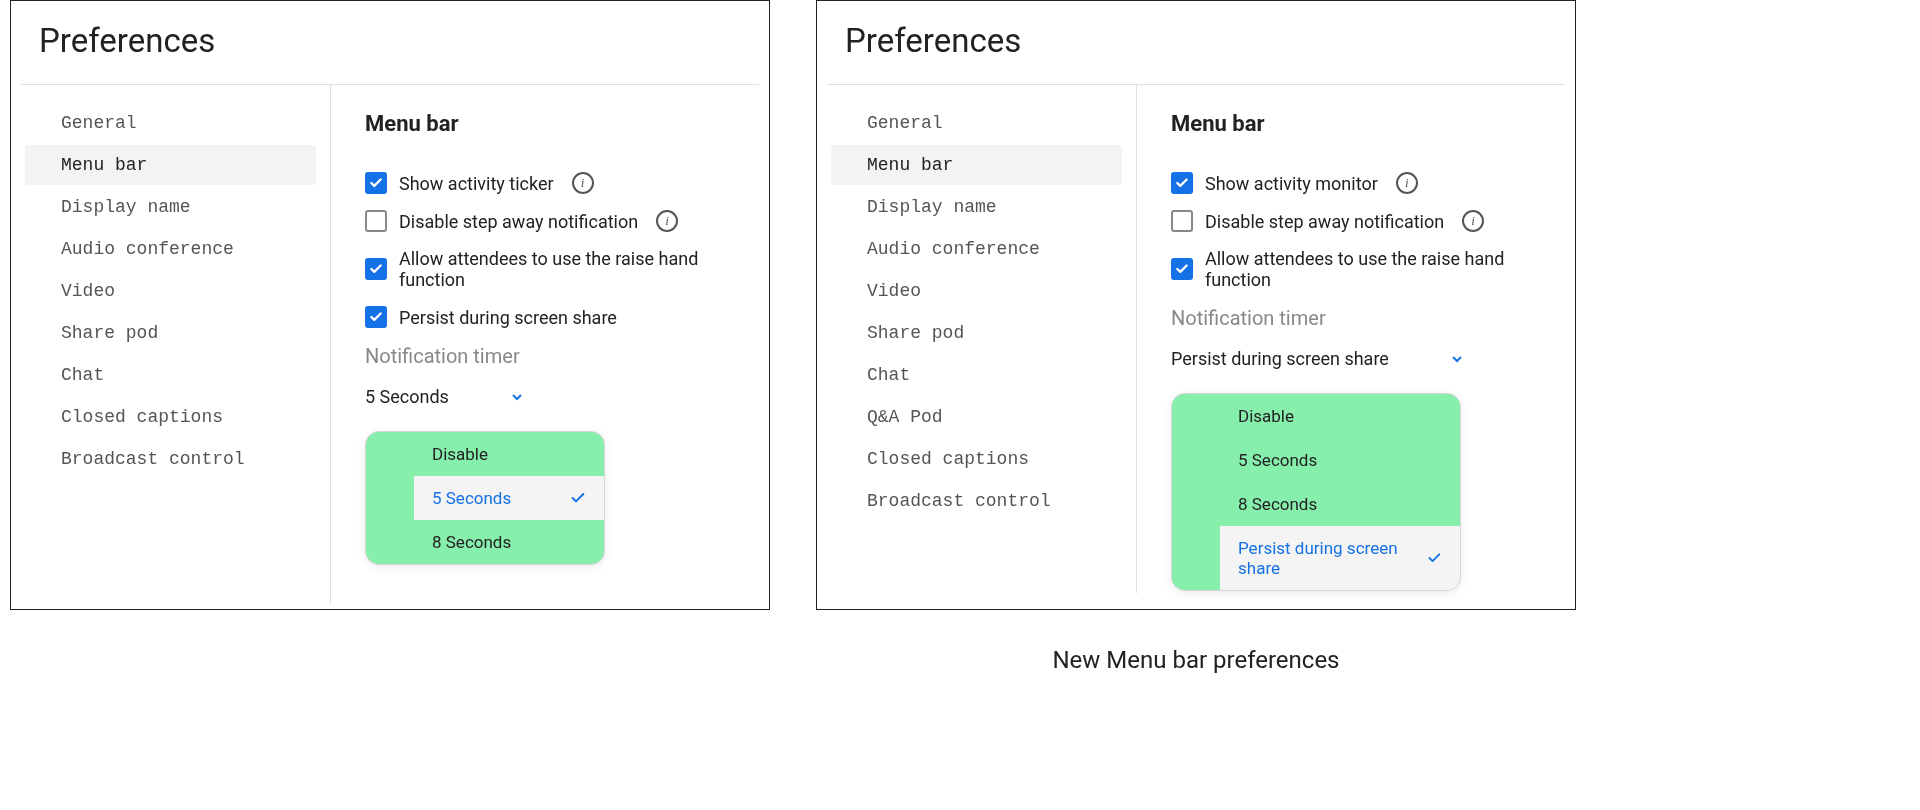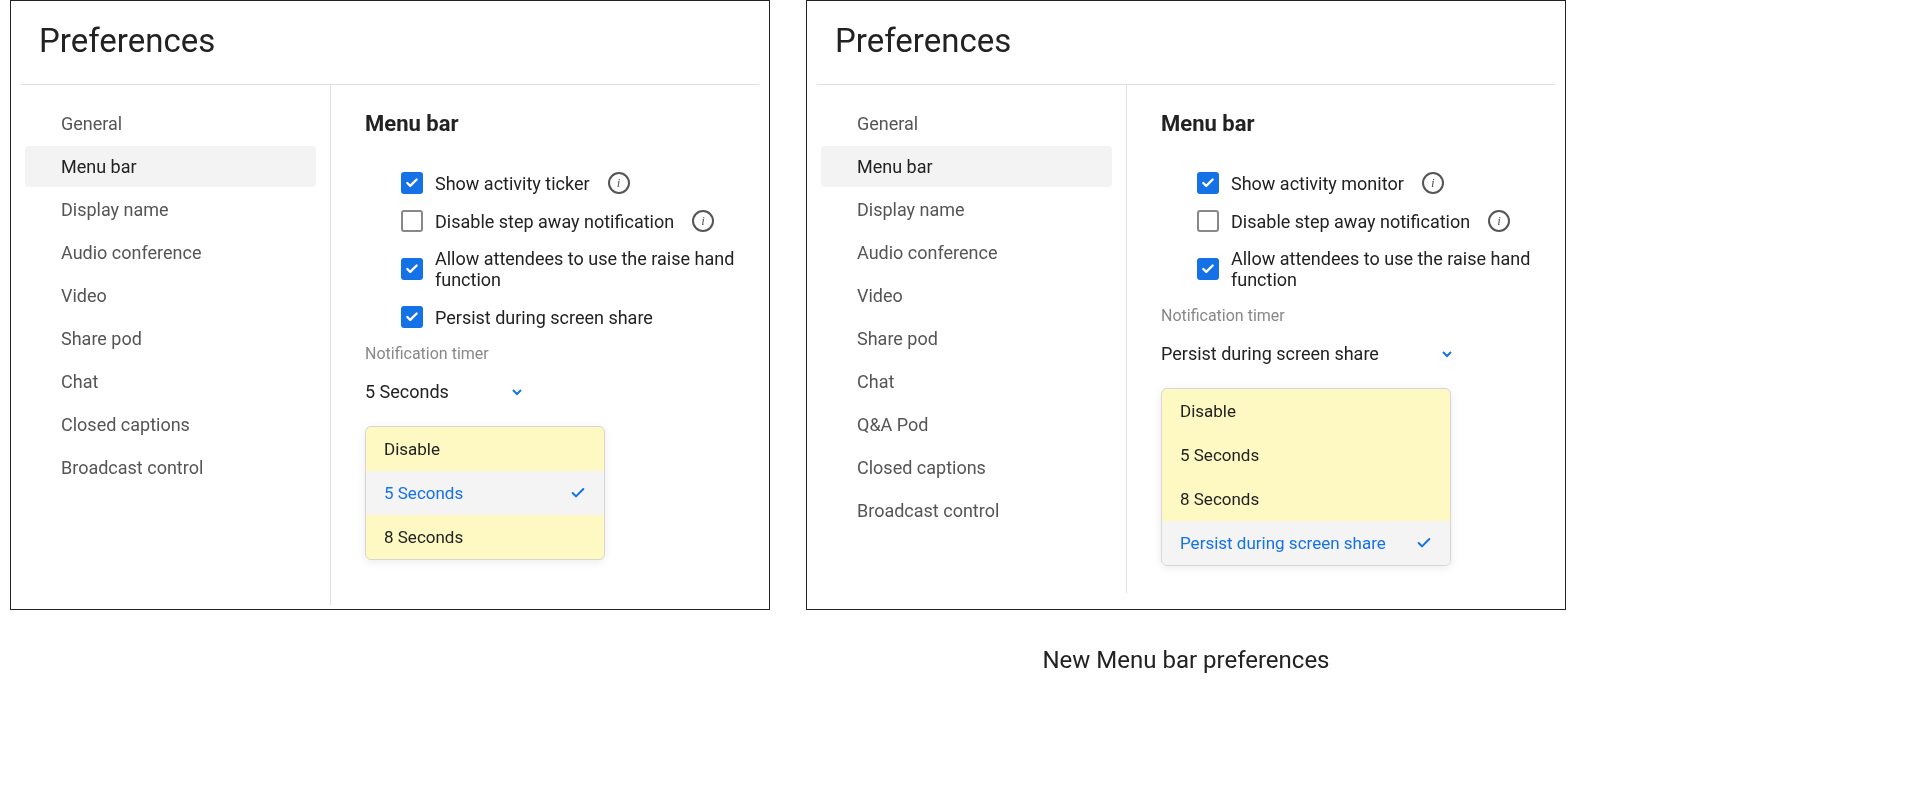--- a/index.html
+++ b/index.html
@@ -5,21 +5,21 @@
   * { box-sizing: border-box; margin: 0; padding: 0; }
   body {
     font-family: -apple-system, BlinkMacSystemFont, "Segoe UI", Roboto, Arial, sans-serif;
     background: #fff;
     width: 1920px;
     height: 810px;
     padding: 0;
   }
   .wrap {
     display: flex;
-    gap: 36px;
+    gap: 46px;
     padding: 0 10px;
     align-items: flex-start;
   }
   .col { width: 760px; }
   .panel {
     border: 1px solid #222;
     background: #fff;
     height: 610px;
     position: relative;
   }
@@ -35,20 +35,21 @@
     margin: 0 10px;
   }
   .body {
     display: flex;
     height: calc(100% - 88px);
   }
   .sidebar {
     width: 320px;
     border-right: 1px solid #e0e0e0;
     padding: 16px 0 0 0;
+    font-family: Liberation Mono, monospace;
   }
   .panel.right .body { height: calc(100% - 100px); }
   .sidebar-item {
     font-size: 18px;
     color: #555;
     padding: 10px 28px 10px 36px;
     cursor: pointer;
     border-radius: 4px;
     margin: 2px 14px 2px 14px;
   }
@@ -67,54 +68,54 @@
     color: #222;
     margin-bottom: 36px;
   }
   .opt {
     display: flex;
     align-items: center;
     gap: 12px;
     margin-bottom: 16px;
     font-size: 18px;
     color: #222;
-    margin-left: 36px;
   }
   .opt .cbx {
     width: 22px; height: 22px; border-radius: 3px;
     display: flex; align-items: center; justify-content: center;
     flex-shrink: 0;
   }
   .cbx.checked { background: #1571e6; border: none; }
   .cbx.checked svg { color: #fff; }
   .cbx.unchecked { border: 2px solid #888; background: #fff; }
   .info-icon {
     width: 22px; height: 22px;
     border: 2px solid #555; border-radius: 50%;
     display: flex; align-items: center; justify-content: center;
     font-size: 13px; font-style: italic; font-family: Georgia, serif;
     color: #555; margin-left: 6px;
     flex-shrink: 0;
   }
   .indent { }
-  .label-soft { color: #888; font-size: 16px; margin-bottom: 12px; margin-top: 4px; }
+  .label-soft { color: #888; font-size: 20px; margin-bottom: 12px; margin-top: 4px; }
   .dropdown-trigger {
     display: inline-flex; align-items: center; gap: 60px;
     font-size: 18px; color: #222; cursor: pointer;
     padding: 6px 0;
   }
   .dropdown-trigger .chev { color: #1571e6; }
   .dropdown-menu {
     margin-top: 18px;
     border: 1px solid #d6d6d6;
-    border-radius: 6px;
-    background: #fef9c3;
+    border-radius: 14px;
+    background: #86efac;
     box-shadow: 0 2px 10px rgba(0,0,0,0.08);
     width: 240px;
     overflow: hidden;
+    padding-left: 48px;
   }
   .dropdown-menu.wide { width: 290px; }
   .dd-item {
     padding: 12px 18px;
     font-size: 17px;
     color: #222;
     display: flex; align-items: center; justify-content: space-between;
     cursor: pointer;
   }
   .dd-item.sel { background: #f4f4f4; color: #1571e6; }

